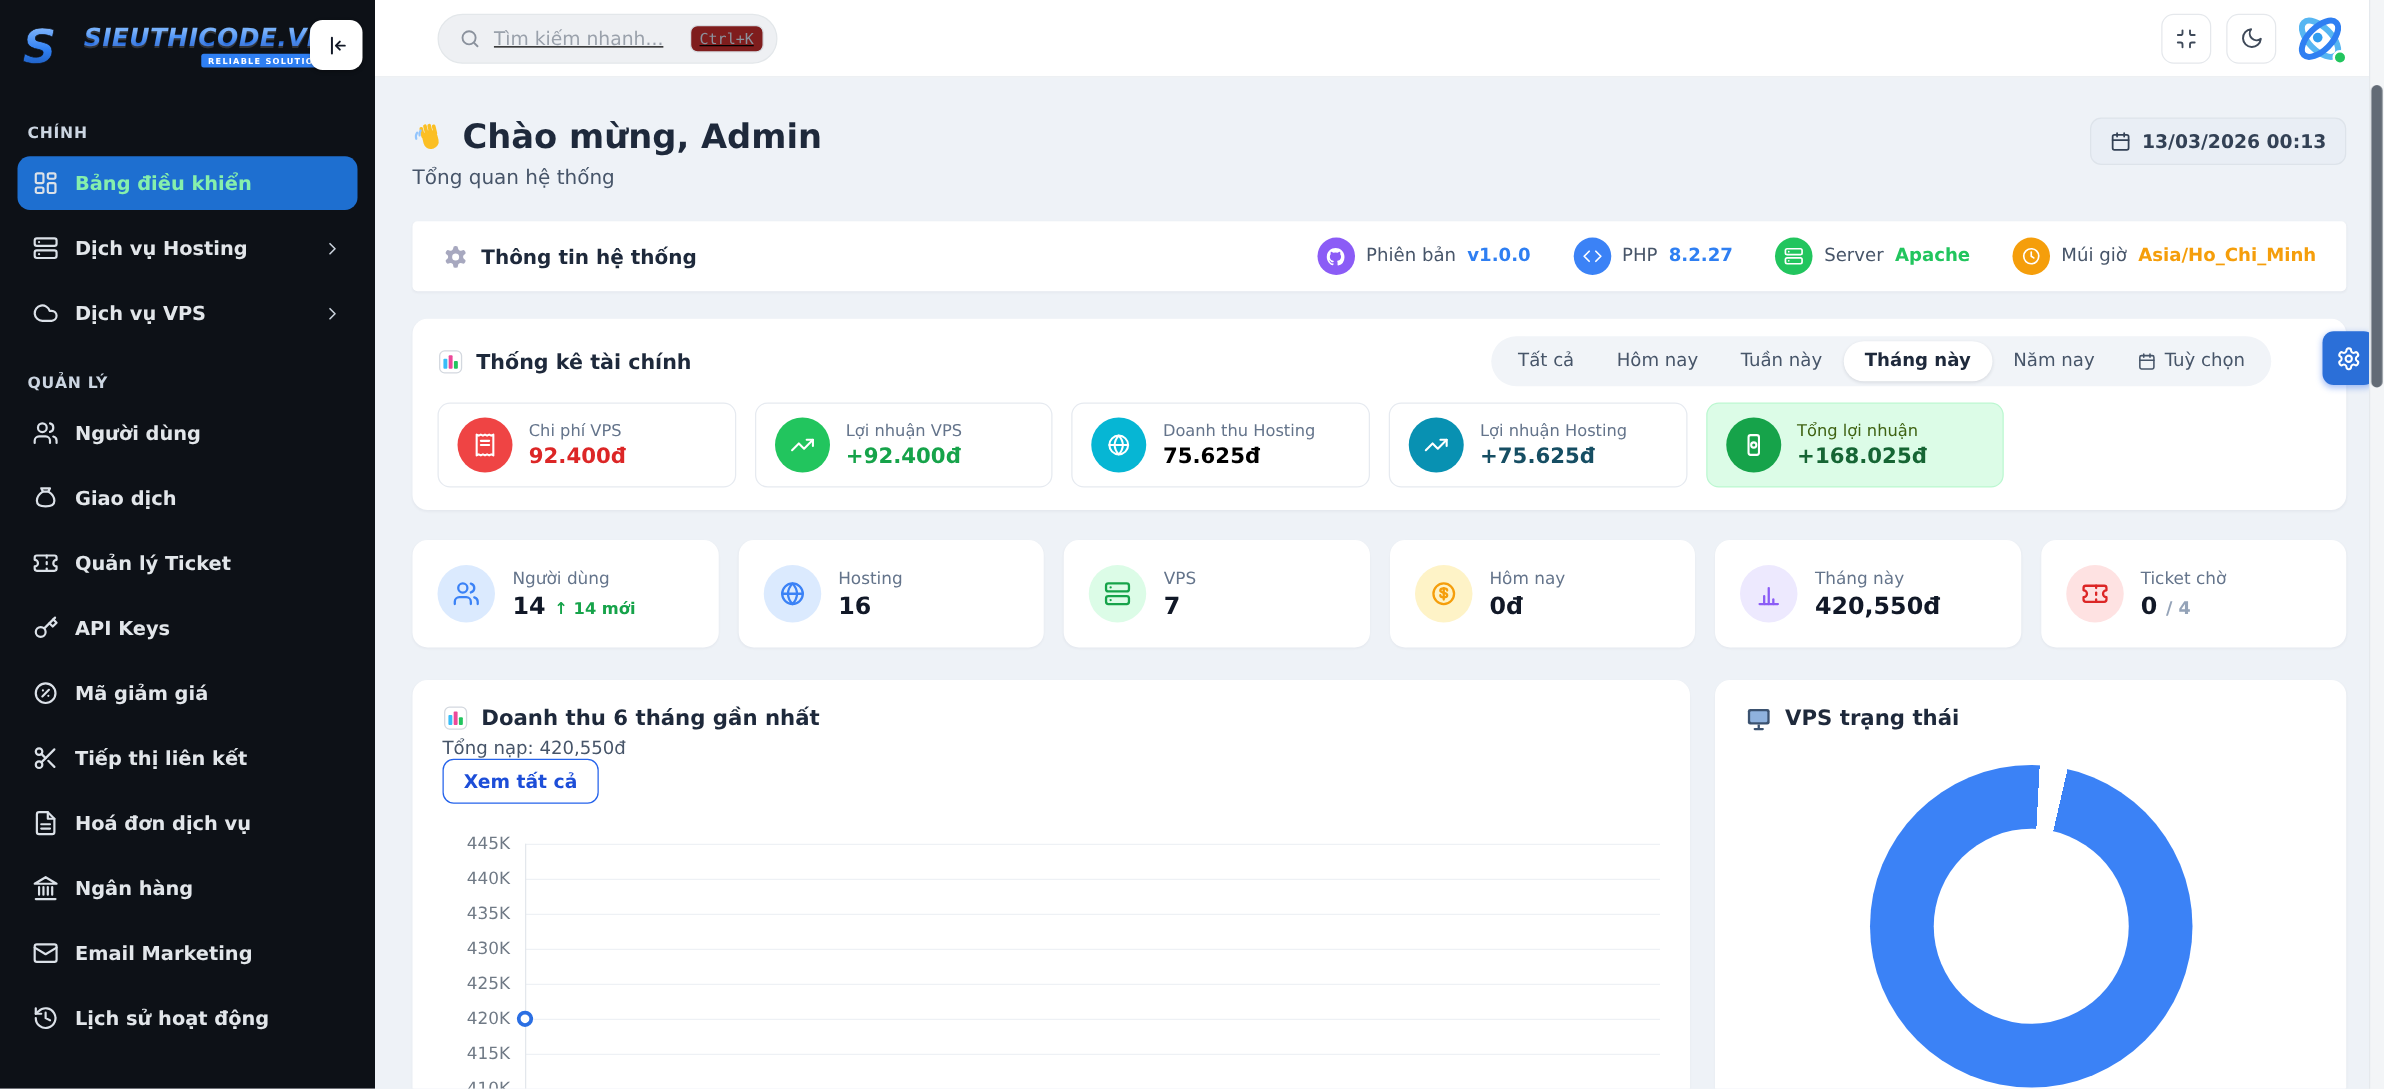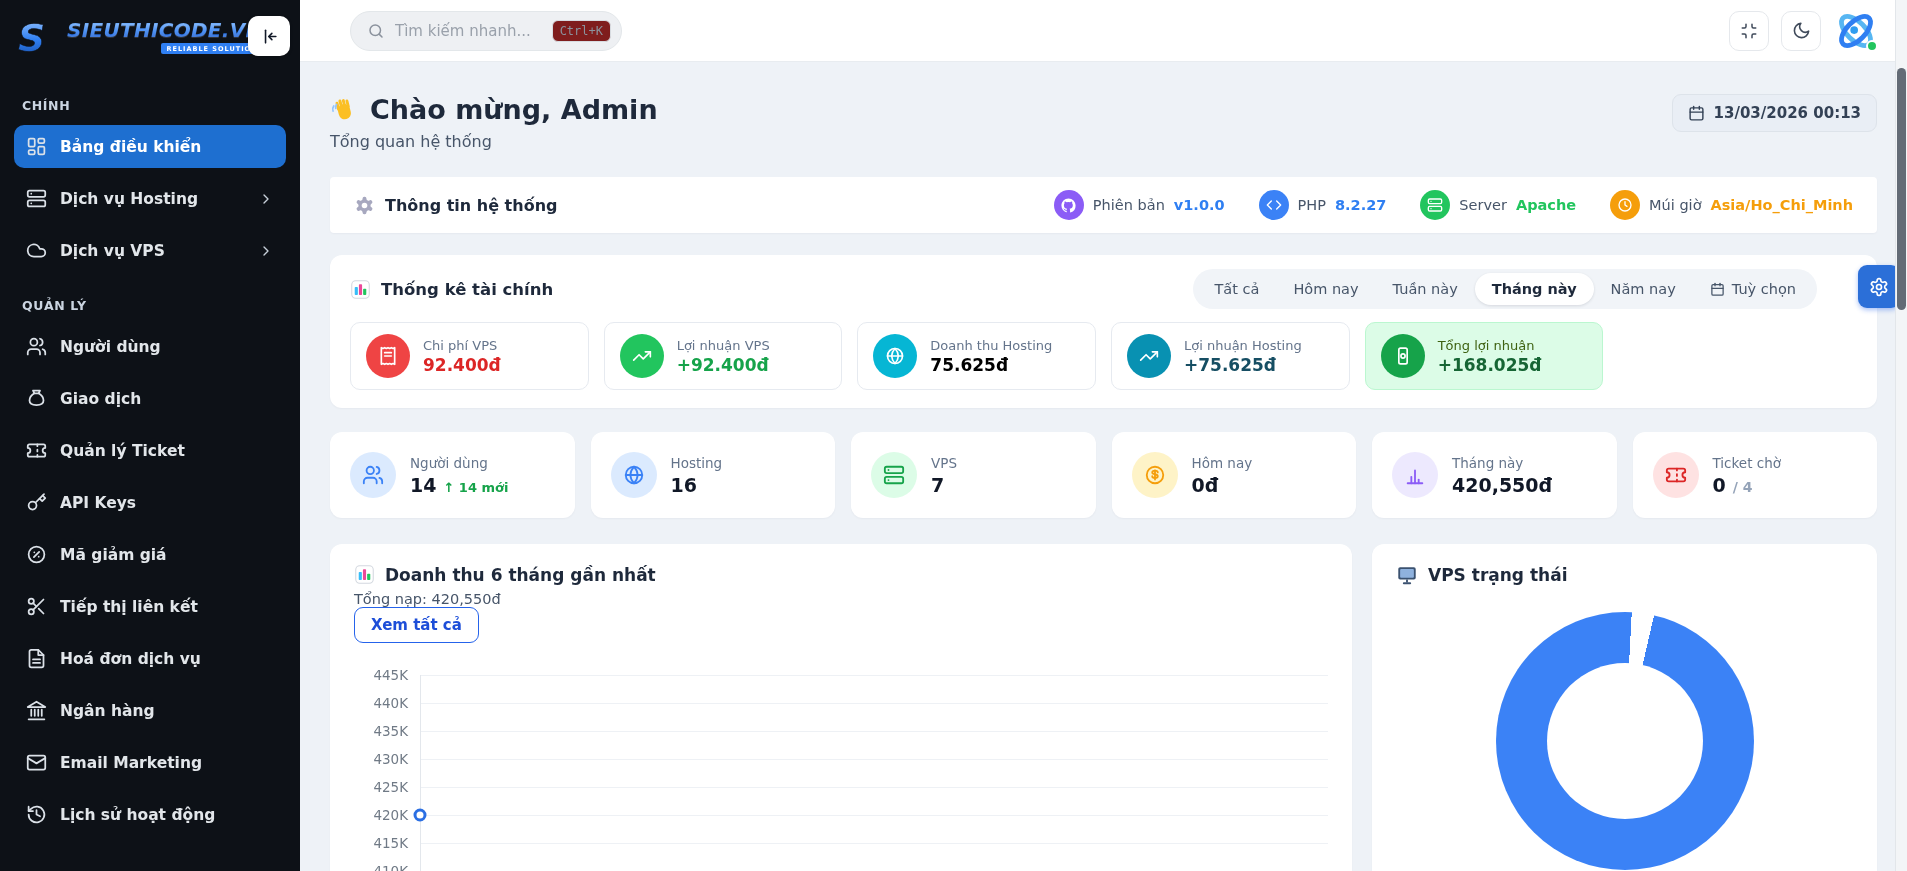--- a/index.html
+++ b/index.html
@@ -27,27 +27,27 @@
   .collapse-btn { position:absolute; top:16px; right:10px; width:42px; height:40px;
       background:#fff; color:#111827; border:none; border-radius:10px; display:flex;
       align-items:center; justify-content:center; cursor:pointer;
       box-shadow:0 1px 3px rgba(0,0,0,.25); }
   .nav-section-label { padding:0 22px; margin:26px 0 12px; font-size:12.5px;
       font-weight:800; letter-spacing:.6px; color:#cbd5e1; }
   .nav-item { display:flex; align-items:center; gap:13px; margin:0 14px 9px;
       padding:11px 12px; border-radius:10px; color:#e2e6ea; font-size:15.5px;
       font-weight:600; cursor:pointer; }
   .nav-item .ic { width:21px; height:21px; color:#dbe1e8; }
-  .nav-item.active { background:#1e6fd0; color:#ffffff; }
+  .nav-item.active { background:#1e6fd0; color:#86efac; }
   .nav-item .chev { margin-left:auto; width:16px; height:16px; color:#c8d0da; }
 
   
   .main { flex:1; display:flex; flex-direction:column; min-width:0; }
   .topbar { height:62px; background:#fff; border-bottom:1px solid #e8ecf0;
-      display:flex; align-items:center; padding:0 28px 0 50px; flex:none; }
+      display:flex; align-items:center; padding:0 28px 0 50px; flex:none;text-decoration:underline; }
   .search-pill { display:flex; align-items:center; gap:10px; width:272px; height:40px;
       background:#eef0f3; border:1px solid #e3e7ea; border-radius:20px; padding:0 10px 0 16px; }
   .search-pill .ic { width:18px; height:18px; color:#8b929d; }
   .search-pill input { border:none; outline:none; background:transparent; flex:1;
       font-size:15px; color:#4b5563; font-family:inherit; min-width:0; }
   .search-pill input::placeholder { color:#9aa1ab; }
   .kbd { background:#7f1d1d; border:1px solid #d8dce1; border-radius:6px;
       font-family:"DejaVu Sans Mono","Liberation Mono",monospace; font-size:12px;
       color:#8b929d; padding:3px 7px; }
   .topbar-right { margin-left:auto; display:flex; align-items:center; gap:12px; }

